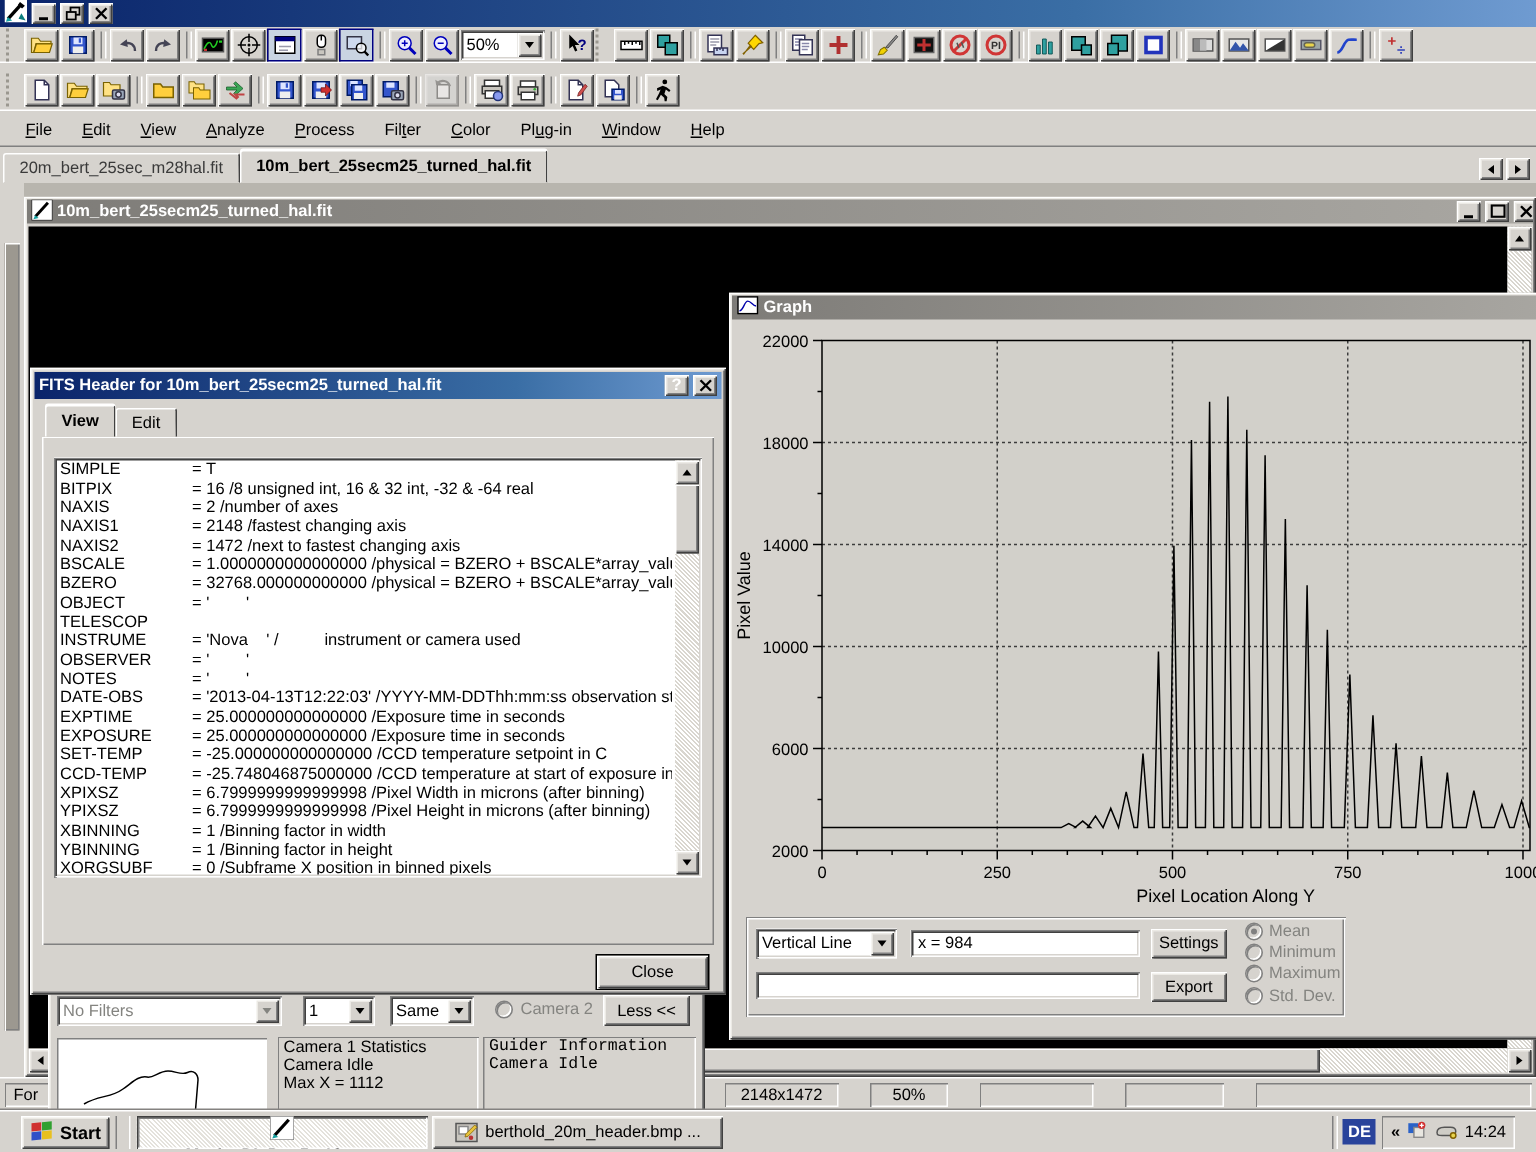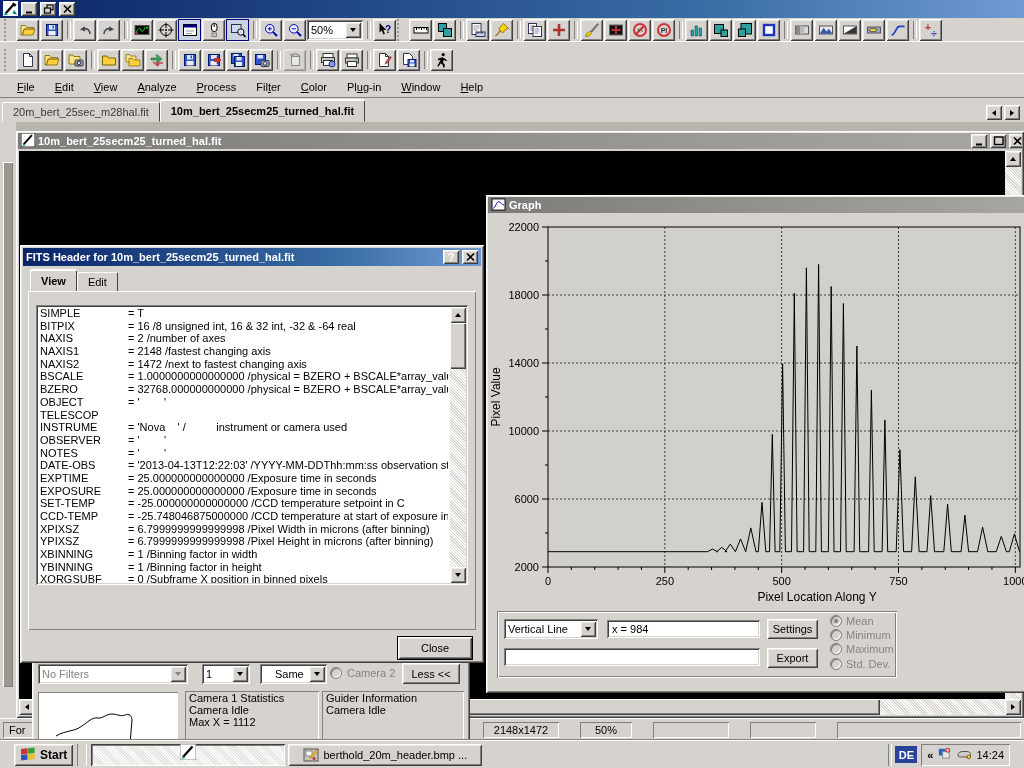--- a/index.html
+++ b/index.html
@@ -643,21 +643,21 @@
         <span class="btn drop">
             <span class="arr-d" style="border-top-color:#848480;"></span>
           </span>
       </div>
       <div class="combo abs" style="left:170px;top:6px;width:48px;">
         <span class="val">1</span>
         <span class="btn drop">
             <span class="arr-d"></span>
           </span>
       </div>
-      <div class="combo abs" style="left:228px;top:6px;width:56px;padding-left:11px;">
+      <div class="combo abs" style="left:228px;top:6px;width:56px;">
         <span class="val">Same</span>
         <span class="btn drop">
             <span class="arr-d"></span>
           </span>
       </div>
       <div class="abs" style="left:298px;top:9px;display:flex;align-items:center;gap:5px;">
         <span class="radio dis"></span>
         <span class="dimtext">Camera 2</span>
       </div>
       <div class="btn abs" style="left:370px;top:5px;width:58px;height:21px;">
@@ -666,21 +666,21 @@
       <div class="abs sunken1" style="left:6px;top:34px;width:140px;height:52px;background:#fff;">
         <svg width="140" height="52" viewBox="0 0 140 52">
             <path d="M18 44c10-6 18-4 26-10 6-4 10-9 16-8 4 1 8-4 14-4 5 0 9 3 13 1 4-2 7 1 7 5l-2 24" fill="none" stroke="#000" stroke-width="1"></path>
           </svg>
       </div>
       <div class="abs sunken1" style="left:153px;top:33px;width:134px;height:53px;padding:1px 4px;box-sizing:border-box;background:#d6d3ce;">
         <div>Camera 1 Statistics</div>
         <div>Camera Idle</div>
         <div>Max X = 1112</div>
       </div>
-      <div class="abs sunken1" style="left:290px;top:33px;width:142px;height:53px;padding:1px 4px;box-sizing:border-box;background:#d6d3ce;">
+      <div class="abs sunken1" style="left:290px;top:33px;width:142px;height:53px;padding:1px 4px;box-sizing:border-box;background:#d6d3ce;font-family:Liberation Mono, monospace;">
         <div>Guider Information</div>
         <div>Camera Idle</div>
       </div>
     </div>
 
     <div class="abs raised" style="left:20px;top:123px;width:464px;height:418px;z-index:10;">
       <div class="titlebar tb-active" style="margin:3px;height:18px;">
         <span style="flex:1;">FITS Header for 10m_bert_25secm25_turned_hal.fit</span>
         <span class="wbtn btn" style="font-weight:bold;">?</span>
         <span class="wbtn btn" id="fd-close">

